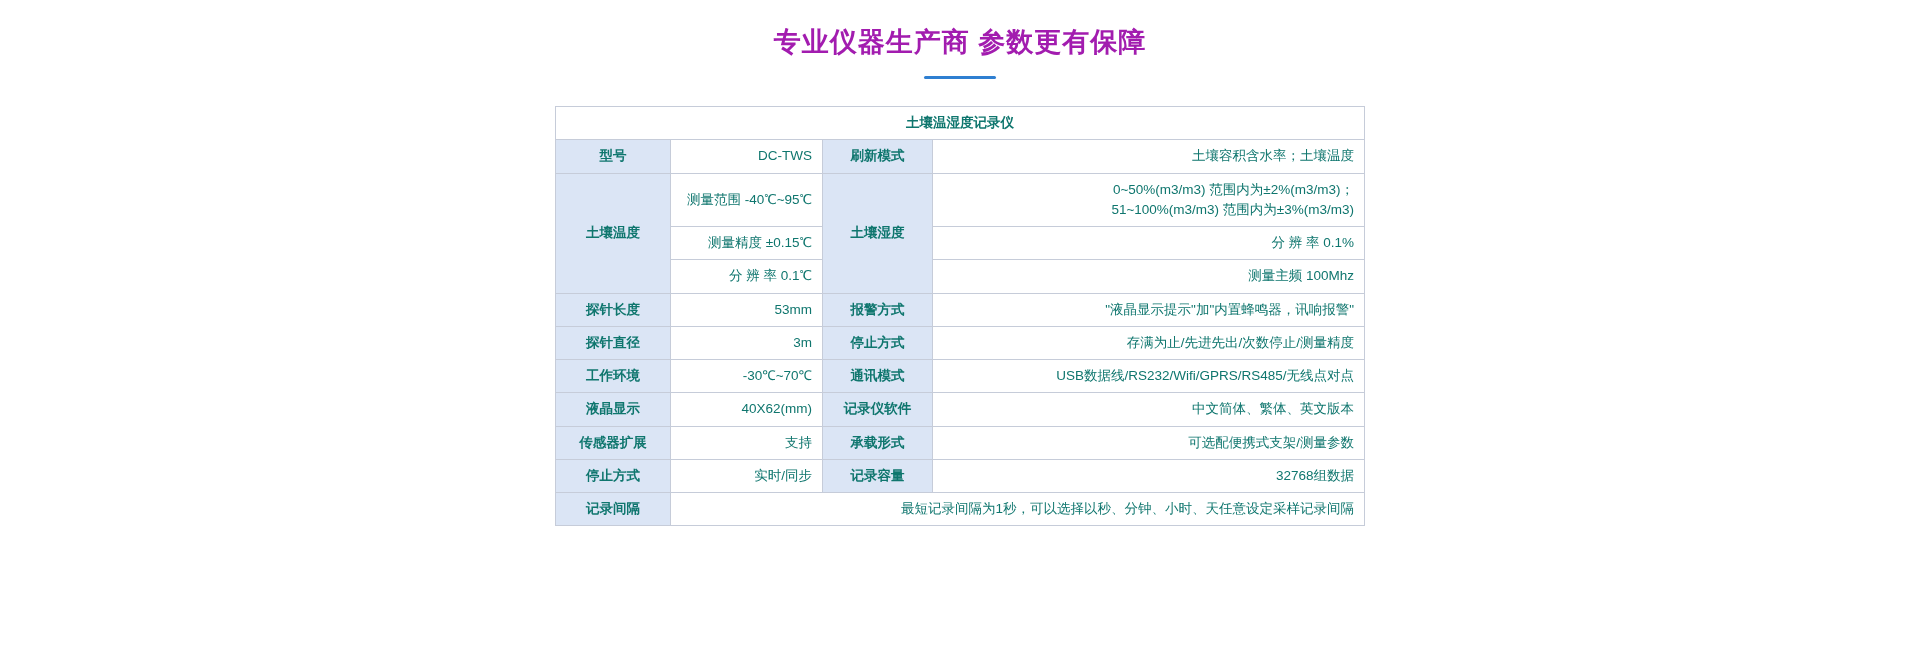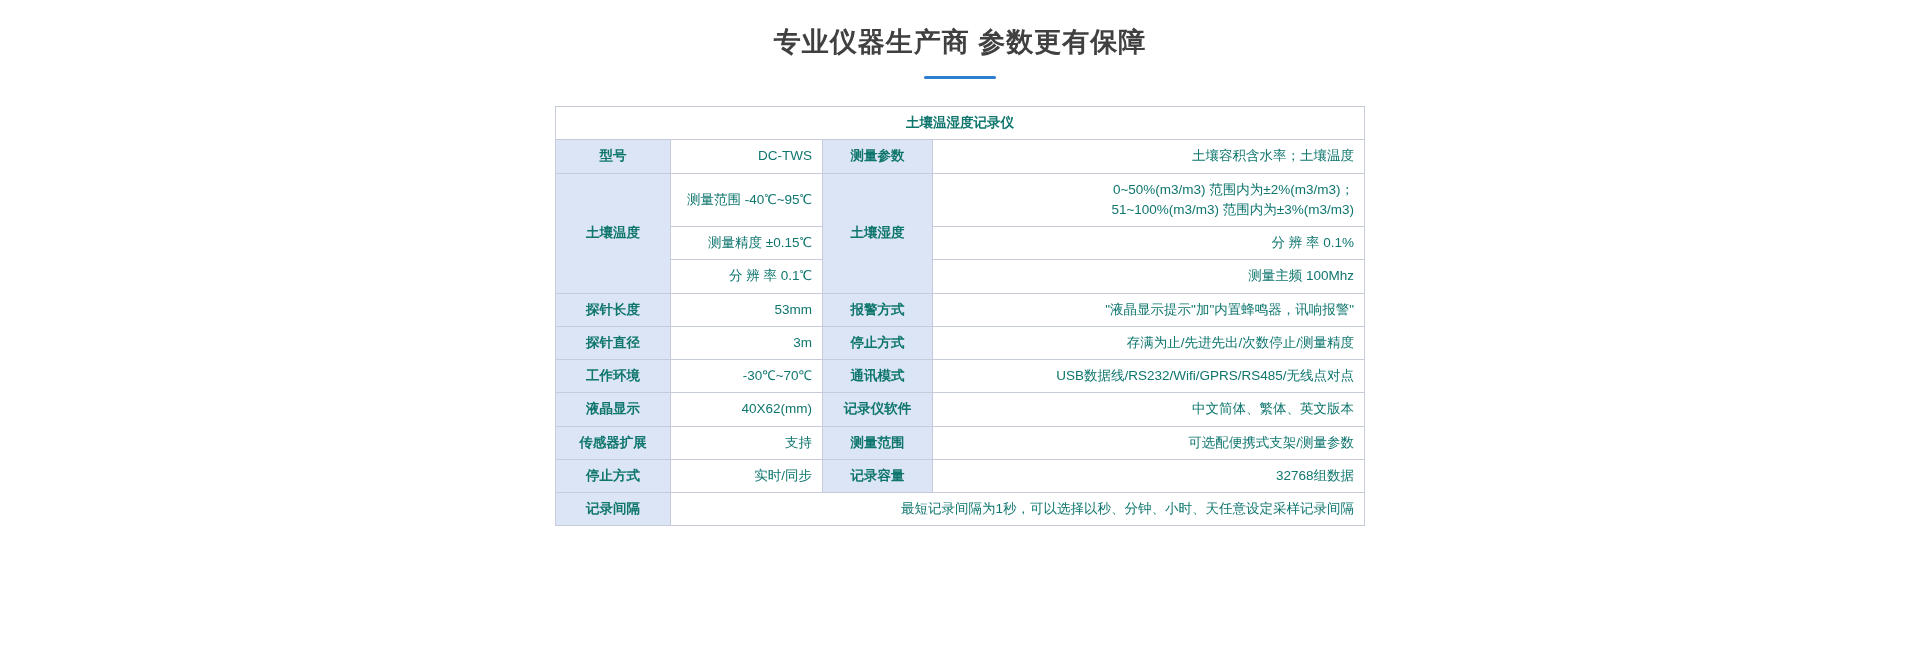--- a/index.html
+++ b/index.html
@@ -16,21 +16,21 @@
     width: 1920px;
     height: 658px;
     background: #ffffff;
   }
   .headline {
     margin: 0;
     padding-top: 24px;
     text-align: center;
     font-size: 27px;
     font-weight: bold;
-    color: #404040;
+    color: #a21caf;
     letter-spacing: 1px;
   }
   .headline-rule {
     width: 72px;
     height: 3px;
     background: #2f7fd1;
     margin: 16px auto 0 auto;
     border-radius: 2px;
   }
   .table-wrap {
@@ -94,21 +94,21 @@
           <col class="col-d">
       </colgroup>
       <tbody>
         <tr>
           <td class="title-cell" colspan="4">土壤温湿度记录仪</td>
         </tr>
 
         <tr>
           <td class="label">型号</td>
           <td class="val">DC-TWS</td>
-          <td class="label">测量参数</td>
+          <td class="label">刷新模式</td>
           <td class="val">土壤容积含水率；土壤温度</td>
         </tr>
 
         <tr>
           <td class="label" rowspan="3">土壤温度</td>
           <td class="val">测量范围 -40℃~95℃</td>
           <td class="label" rowspan="3">土壤湿度</td>
           <td class="val nowrap-pre">0~50%(m3/m3) 范围内为±2%(m3/m3)；
 51~100%(m3/m3) 范围内为±3%(m3/m3)</td>
         </tr>
@@ -147,21 +147,21 @@
         <tr>
           <td class="label">液晶显示</td>
           <td class="val">40X62(mm)</td>
           <td class="label">记录仪软件</td>
           <td class="val">中文简体、繁体、英文版本</td>
         </tr>
 
         <tr>
           <td class="label">传感器扩展</td>
           <td class="val">支持</td>
-          <td class="label">测量范围</td>
+          <td class="label">承载形式</td>
           <td class="val">可选配便携式支架/测量参数</td>
         </tr>
 
         <tr>
           <td class="label">停止方式</td>
           <td class="val">实时/同步</td>
           <td class="label">记录容量</td>
           <td class="val">32768组数据</td>
         </tr>
 

